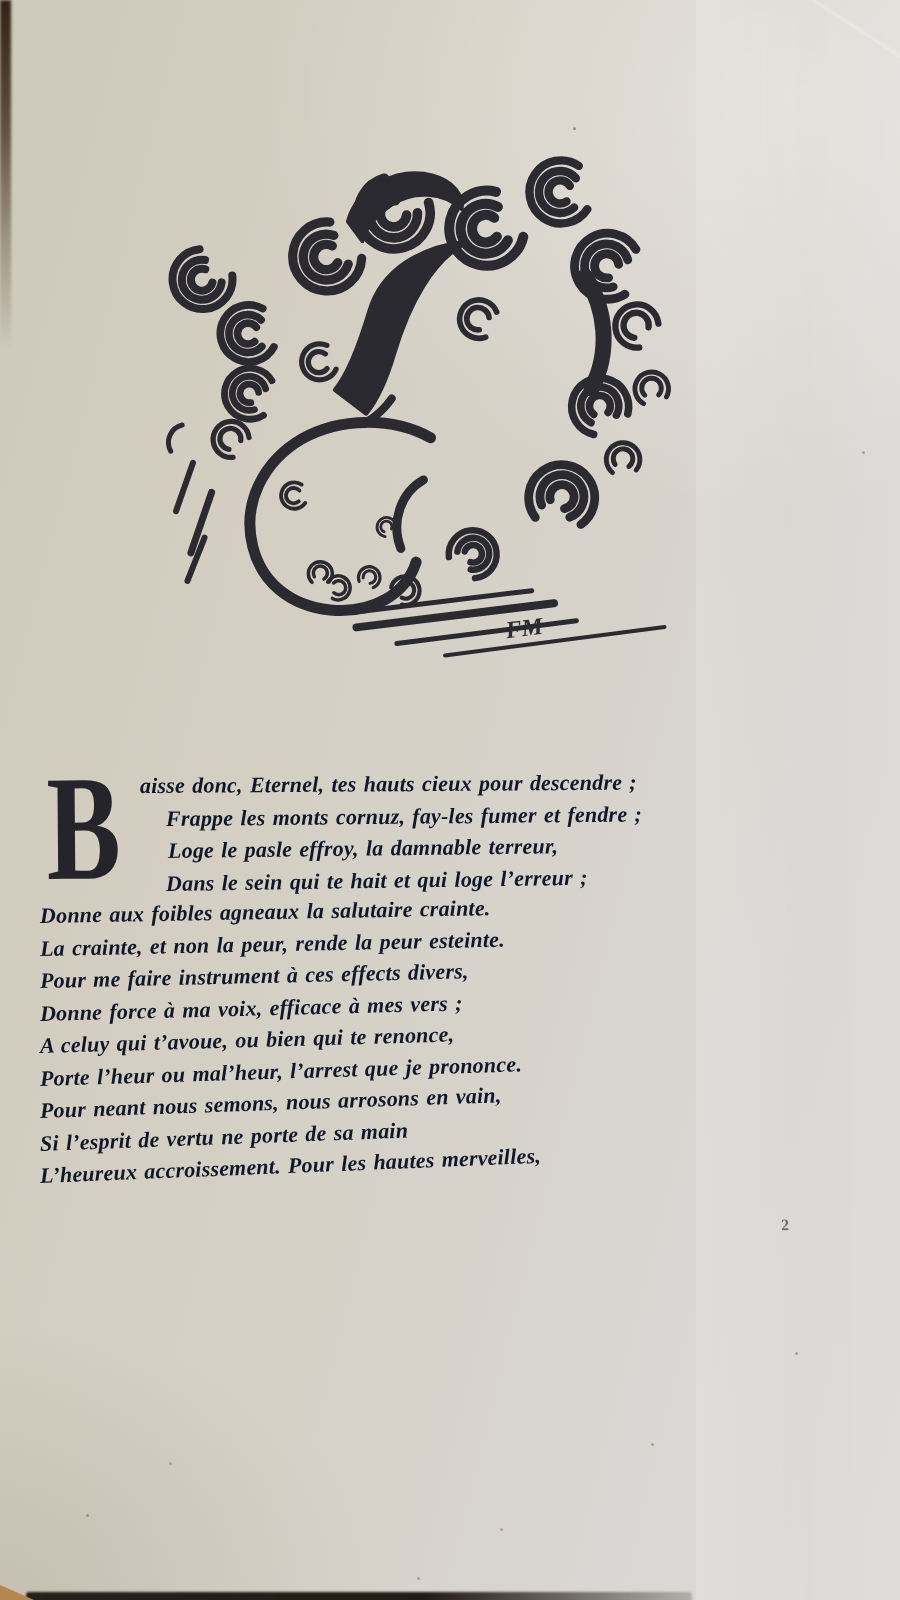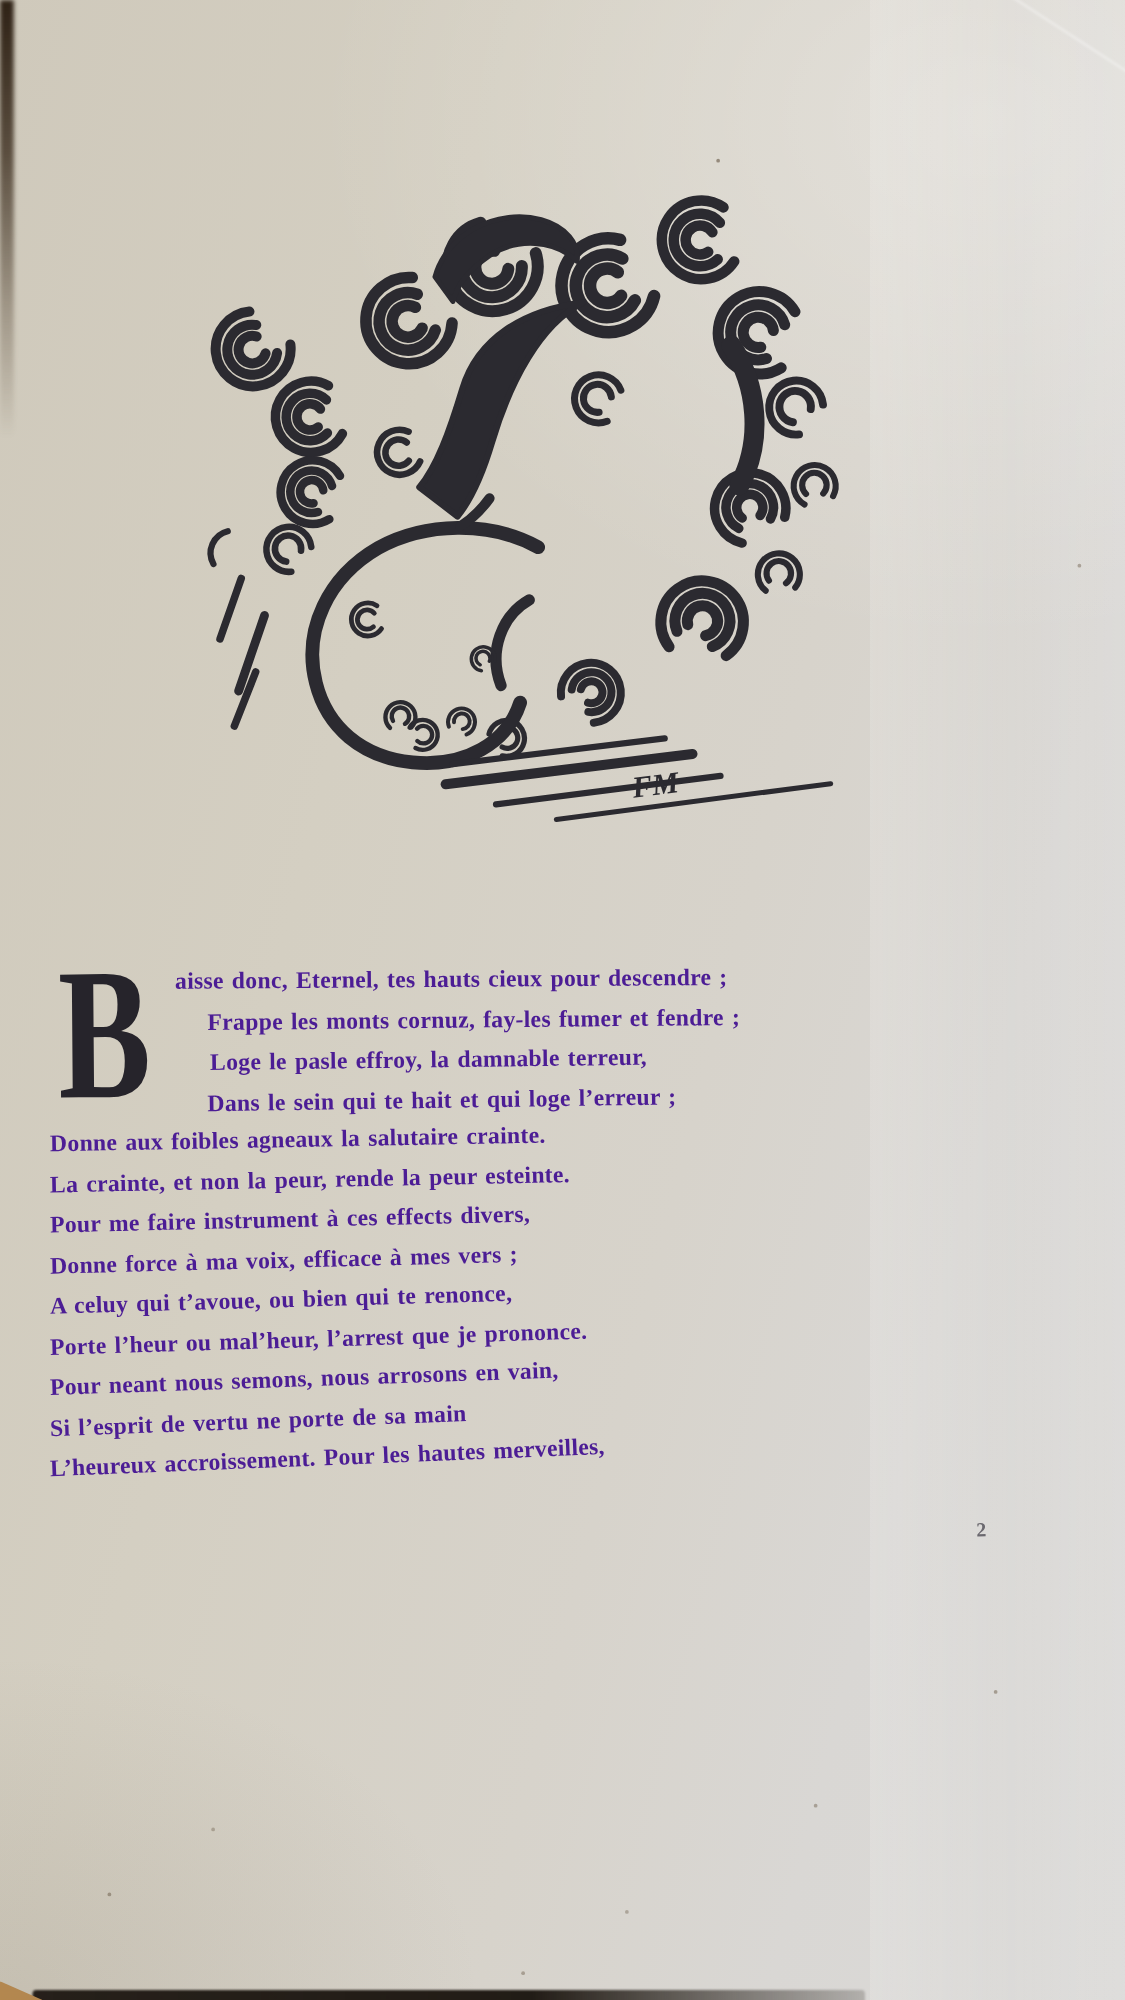--- a/index.html
+++ b/index.html
@@ -61,22 +61,22 @@
   .illustration svg{width:100%;height:100%;}
   
   .drop-cap{
     position:absolute;left:46px;top:753px;
     font-size:150px;line-height:1;font-weight:bold;color:#26242b;
     transform:scaleX(0.74) rotate(-0.6deg);transform-origin:0 0;
     letter-spacing:0;
   }
   .poem{
     position:absolute;left:40px;top:770px;width:840px;
-    font-size:19px;font-weight:bold;color:#4c1d95;
-    letter-spacing:0.2px;word-spacing:1.5px;
+    font-size:22px;font-weight:bold;color:#0f172a;
+    letter-spacing:0.2px;word-spacing:1.5px;font-style:italic;
   }
   .poem .line{
     white-space:nowrap;line-height:32.5px;height:32.5px;
     transform-origin:0 50%;
   }
   .poem .line:nth-child(1){margin-left:100px;transform:rotate(-0.40deg);}
   .poem .line:nth-child(2){margin-left:126px;transform:rotate(-0.55deg);}
   .poem .line:nth-child(3){margin-left:128px;transform:rotate(-0.70deg);}
   .poem .line:nth-child(4){margin-left:126px;transform:rotate(-0.85deg);}
   .poem .line:nth-child(5){transform:rotate(-1.00deg);}

